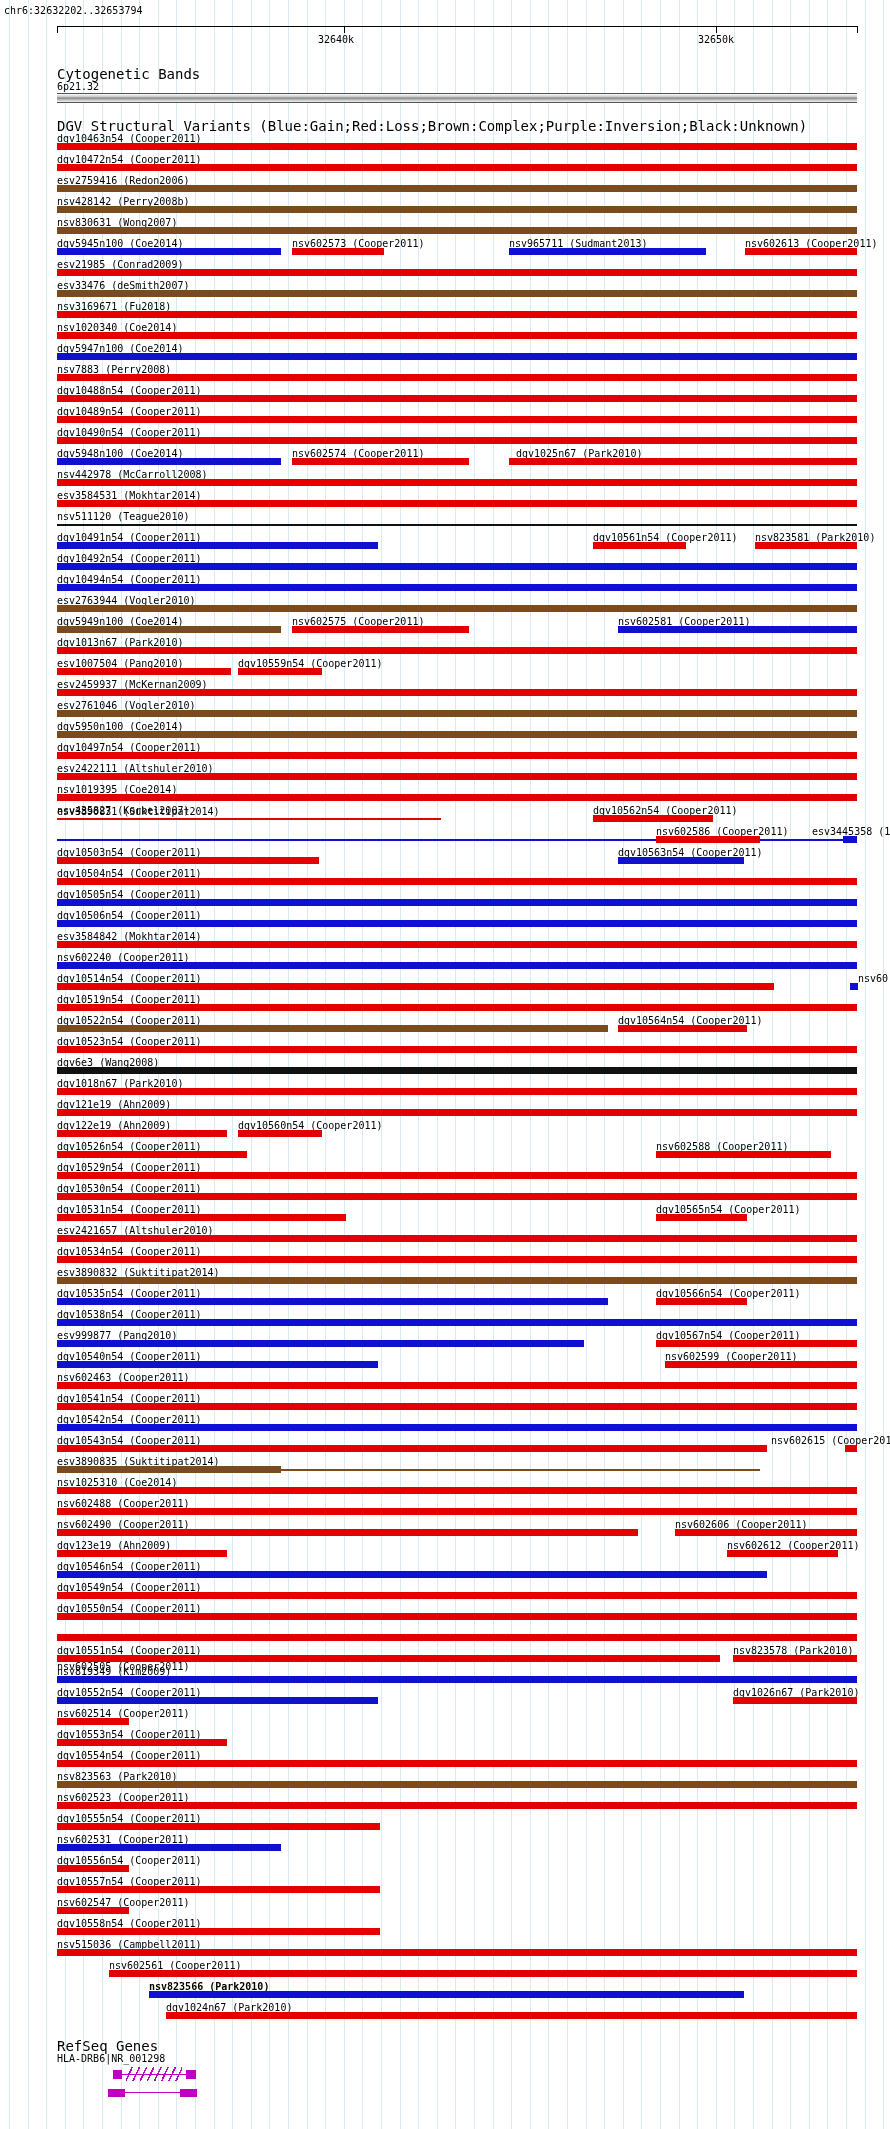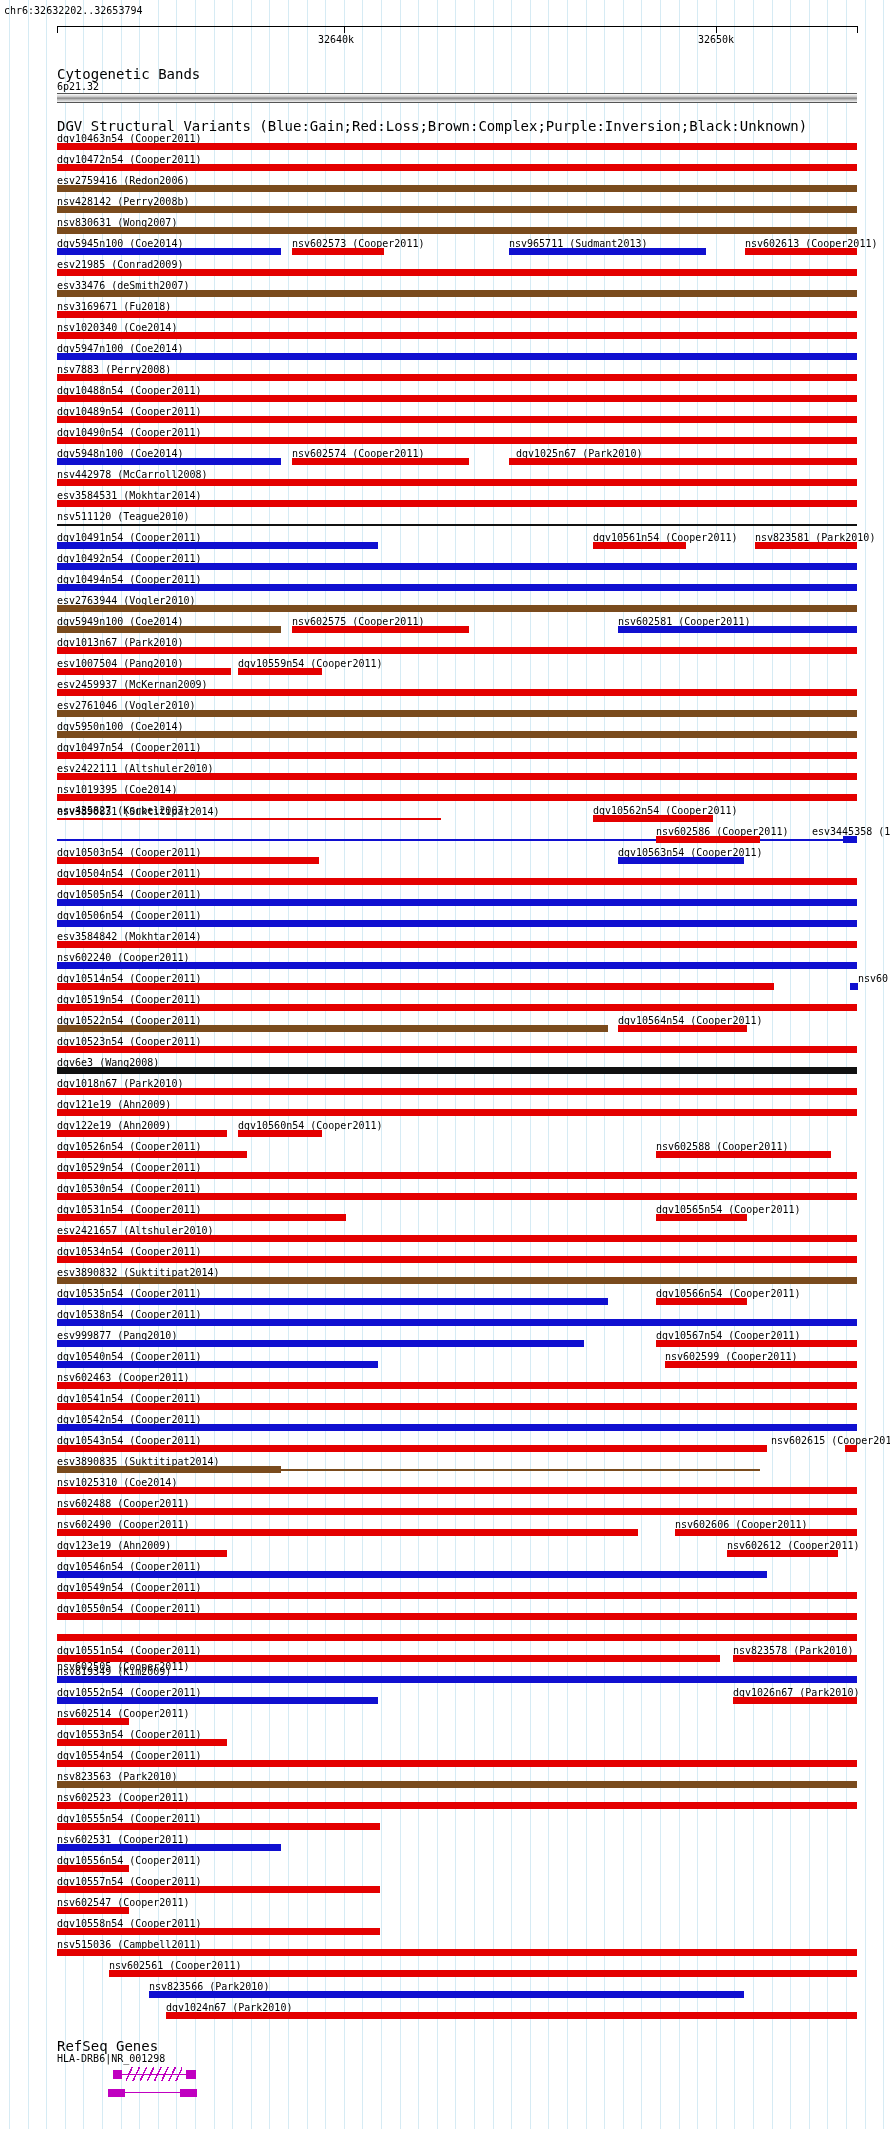--- a/index.html
+++ b/index.html
@@ -277,21 +277,21 @@
       <div class="txt flabel" style="left: 57px; top: 1876px;">dgv10557n54 (Cooper2011)</div>
       <div class="bar" title="dgv10557n54 (Cooper2011)" style="left: 57px; width: 323px; top: 1886px; background: rgb(228, 0, 0);"></div>
       <div class="txt flabel" style="left: 57px; top: 1897px;">nsv602547 (Cooper2011)</div>
       <div class="bar" title="nsv602547 (Cooper2011)" style="left: 57px; width: 72px; top: 1907px; background: rgb(228, 0, 0);"></div>
       <div class="txt flabel" style="left: 57px; top: 1918px;">dgv10558n54 (Cooper2011)</div>
       <div class="bar" title="dgv10558n54 (Cooper2011)" style="left: 57px; width: 323px; top: 1928px; background: rgb(228, 0, 0);"></div>
       <div class="txt flabel" style="left: 57px; top: 1939px;">nsv515036 (Campbell2011)</div>
       <div class="bar" title="nsv515036 (Campbell2011)" style="left: 57px; width: 800px; top: 1949px; background: rgb(228, 0, 0);"></div>
       <div class="txt flabel" style="left: 109px; top: 1960px;">nsv602561 (Cooper2011)</div>
       <div class="bar" title="nsv602561 (Cooper2011)" style="left: 109px; width: 748px; top: 1970px; background: rgb(228, 0, 0);"></div>
-      <div class="txt flabel" style="left: 149px; top: 1981px;">nsv823566 (Park2010)</div>
+      <div class="txt flabel" style="left: 149px; top: 1981px; font-weight: bold;">nsv823566 (Park2010)</div>
       <div class="bar" title="nsv823566 (Park2010)" style="left: 149px; width: 595px; top: 1991px; background: rgb(16, 16, 208);"></div>
       <div class="txt flabel" style="left: 166px; top: 2002px;">dgv1024n67 (Park2010)</div>
       <div class="bar" title="dgv1024n67 (Park2010)" style="left: 166px; width: 691px; top: 2012px; background: rgb(228, 0, 0);"></div>
     </div>
   <div class="txt bold refseq-title">RefSeq Genes</div>
   <div class="txt gene-label">HLA-DRB6|NR_001298</div>
   <div id="refseq-holder">
       <div class="gline" style="left: 122px; top: 2074px; width: 64px; background: rgb(192, 0, 192);"></div>
       <div class="gline" style="left: 125px; top: 2092px; width: 55px; background: rgb(192, 0, 192);"></div>
       <div class="hatch" style="left: 126px; top: 2067px; width: 56px; height: 14px;"></div>

